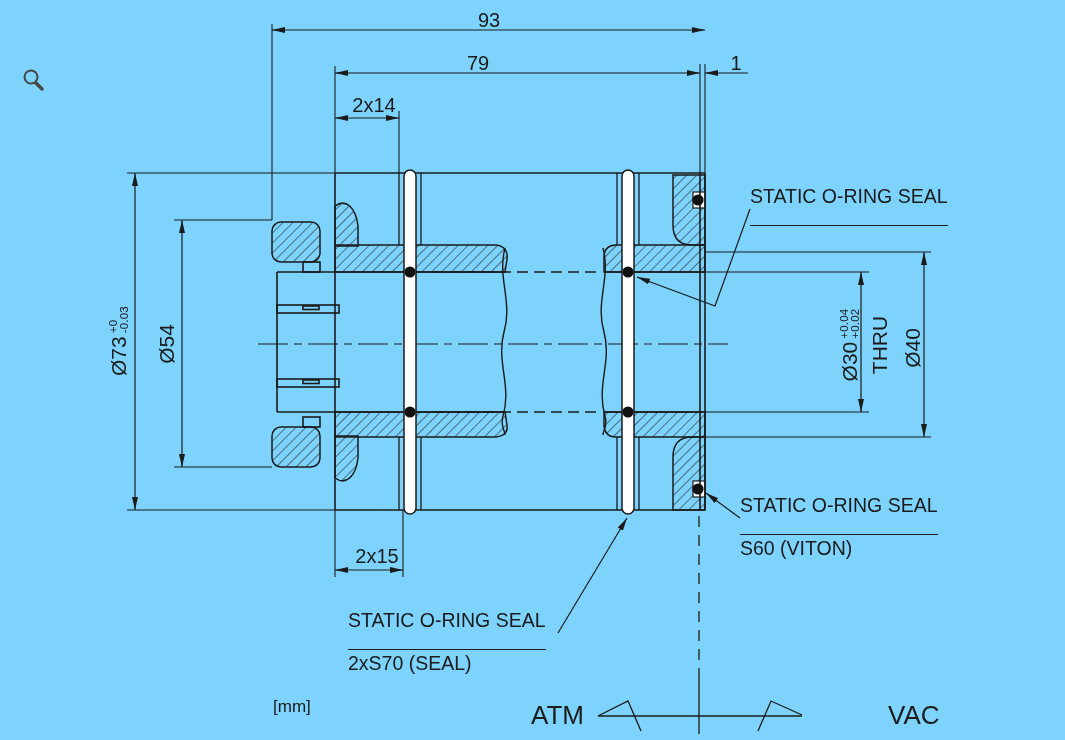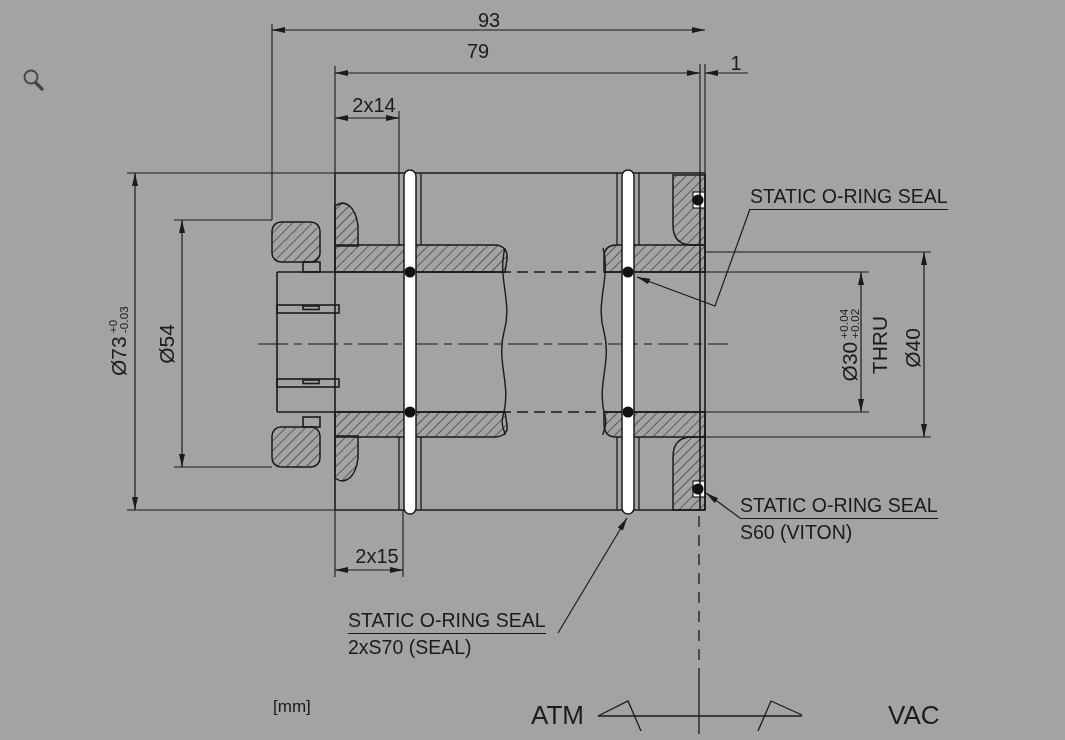--- a/index.html
+++ b/index.html
@@ -1,31 +1,31 @@
 <!DOCTYPE html>
 <html><head>
 <meta charset="utf-8">
 <style>
   html,body{margin:0;padding:0;background:#e9e9e9;}
   #stage{
-    position:relative;width:1065px;height:740px;background:#a3a3a3;
+    position:relative;width:1065px;height:740px;background:#7dd3fc;
     font-family:"Liberation Sans", sans-serif;color:#1b1b1b;overflow:hidden;
   }
   #cad{position:absolute;left:0;top:0;}
   .txt{position:absolute;white-space:pre;color:#1b1b1b;}
   .dim{font-size:20px;}
   .center{transform:translate(-50%,0);}
   .vtext{
     position:absolute;display:flex;align-items:center;gap:3px;white-space:pre;
     transform:translate(-50%,-50%) rotate(-90deg);
   }
   .vmain{font-size:21px;}
   .tol{display:flex;flex-direction:column;font-size:11.5px;line-height:11.5px;letter-spacing:0.2px;}
   .seal-label{position:absolute;font-size:19.5px;line-height:23px;}
-  .seal-line1{border-bottom:1.6px solid #1b1b1b;padding-bottom:1px;}
+  .seal-line1{border-bottom:1.6px solid #1b1b1b;padding-bottom:17px;}
   .seal-line2{padding-top:2px;}
   .units{font-size:17px;}
   .side-label{font-size:26px;}
 </style>
 </head>
 <body>
 
 <div id="stage">
 
   <svg id="cad" width="1065" height="740" viewBox="0 0 1065 740">
@@ -167,21 +167,21 @@
       <polyline points="802,715 771,701 758,731"></polyline>
     </g>
 
     <g stroke="#474747" fill="none">
       <circle cx="31" cy="77" r="6.5" stroke-width="2"></circle>
       <line x1="36" y1="83" x2="42" y2="89" stroke-width="3.4" stroke-linecap="round"></line>
     </g>
   </svg>
 
   <div class="txt dim center" style="left:489px;top:9px;">93</div>
-  <div class="txt dim center" style="left:478px;top:40px;">79</div>
+  <div class="txt dim center" style="left:478px;top:52px;">79</div>
   <div class="txt dim center" style="left:736px;top:52px;">1</div>
   <div class="txt dim center" style="left:374px;top:94px;text-align:right;">2x14</div>
   <div class="txt dim center" style="left:377px;top:545px;">2x15</div>
 
   <div class="vtext" style="left:119px;top:341px;">
     <span class="vmain">Ø73</span>
     <span class="tol">
       <span>+0</span>
       <span>-0.03</span>
     </span>

